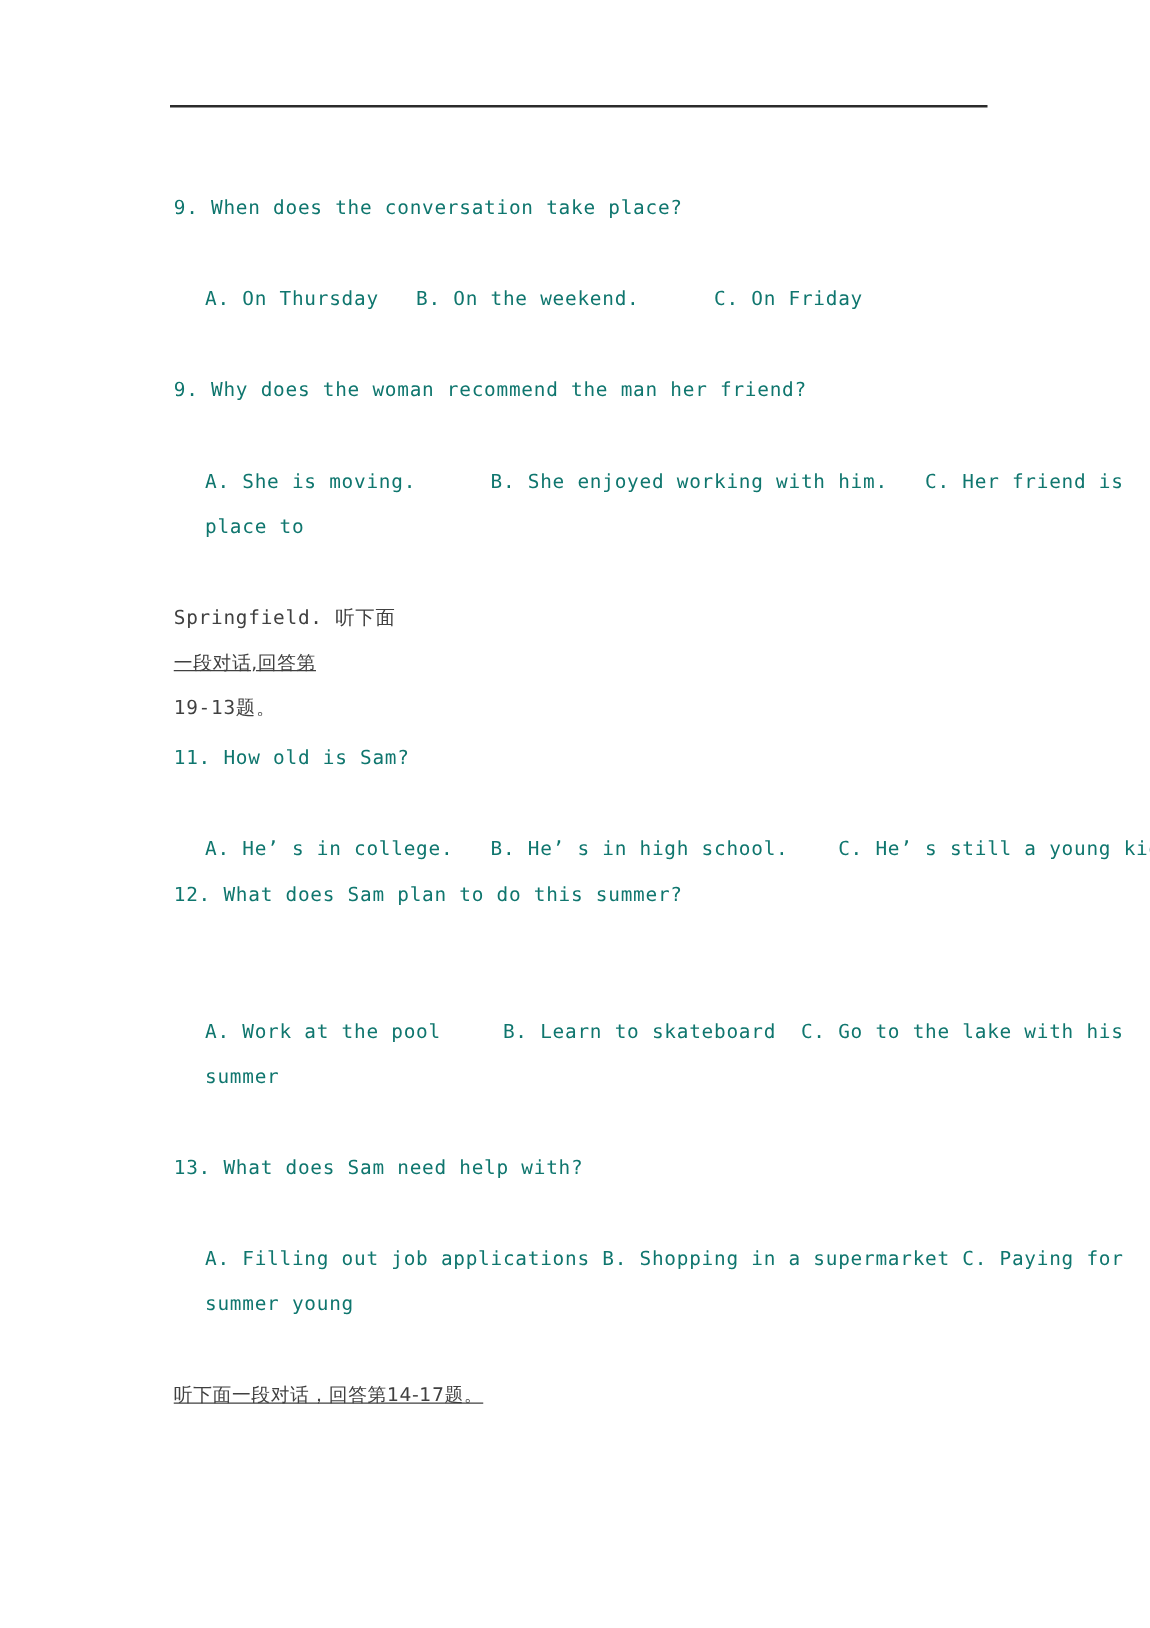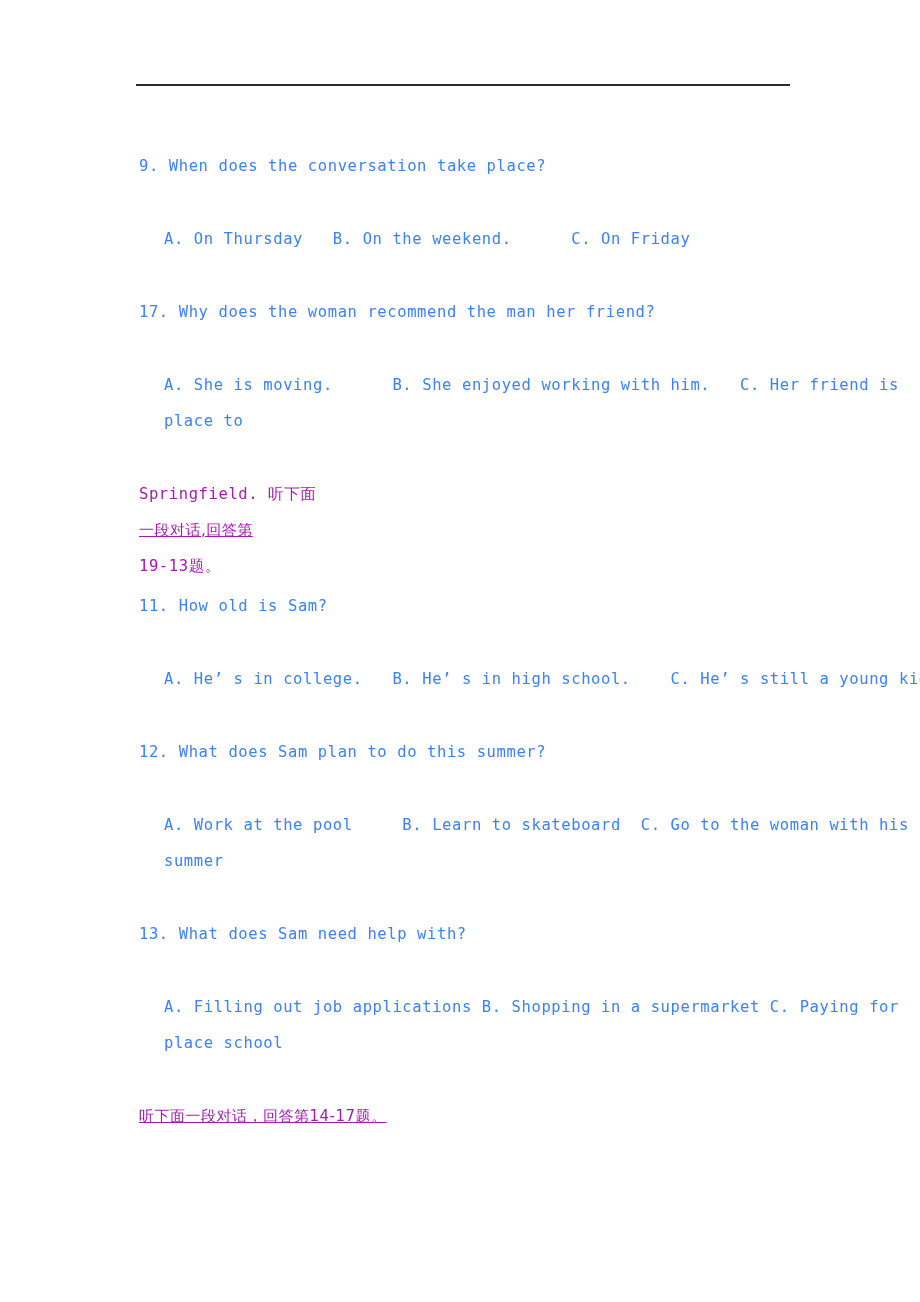--- a/index.html
+++ b/index.html
@@ -38,21 +38,21 @@
     position: absolute;
     left: 0;
     top: 0;
     width: 920px;
   }
 
   .qline,
   .optline,
   .noteline {
     position: absolute;
-    color: #3b82f6;
+    color: #0f766e;
     font-size: 15.5px;
     letter-spacing: 0.6px;
     white-space: pre;
     line-height: 1.1;
   }
 
   .qline {
     left: 139px;
   }
 
@@ -65,51 +65,51 @@
   }
 
   .cjk {
     font-family: "DejaVu Sans", "Liberation Sans", sans-serif;
     font-size: 15px;
     letter-spacing: 0.5px;
     text-decoration: underline;
   }
 
   .mixed-cjk {
-    color: #a21caf;
+    color: #404040;
     text-align: right;
   }
 </style>
 </head>
 <body>
 
 <div class="page">
 
   <div class="top-rule"></div>
 
   <div class="content">
 
     <div class="qline" style="top:158px">9. When does the conversation take place?</div>
     <div class="optline" style="top:231px">A. On Thursday   B. On the weekend.      C. On Friday</div>
 
-    <div class="qline" style="top:304px">17. Why does the woman recommend the man her friend?</div>
+    <div class="qline" style="top:304px">9. Why does the woman recommend the man her friend?</div>
     <div class="optline" style="top:377px">A. She is moving.      B. She enjoyed working with him.   C. Her friend is</div>
     <div class="optline" style="top:413px">place to</div>
 
     <div class="noteline mixed-cjk" style="top:486px">Springfield. 听下面</div>
     <div class="noteline cjk mixed-cjk" style="top:522px">一段对话,回答第</div>
     <div class="noteline mixed-cjk" style="top:558px">19-13题。</div>
 
     <div class="qline" style="top:598px">11. How old is Sam?</div>
     <div class="optline" style="top:671px">A. He’ s in college.   B. He’ s in high school.    C. He’ s still a young kid.</div>
 
-    <div class="qline" style="top:744px">12. What does Sam plan to do this summer?</div>
-    <div class="optline" style="top:817px">A. Work at the pool     B. Learn to skateboard  C. Go to the woman with his</div>
+    <div class="qline" style="top:708px">12. What does Sam plan to do this summer?</div>
+    <div class="optline" style="top:817px">A. Work at the pool     B. Learn to skateboard  C. Go to the lake with his</div>
     <div class="optline" style="top:853px">summer</div>
 
     <div class="qline" style="top:926px">13. What does Sam need help with?</div>
     <div class="optline" style="top:999px">A. Filling out job applications B. Shopping in a supermarket C. Paying for</div>
-    <div class="optline" style="top:1035px">place school</div>
+    <div class="optline" style="top:1035px">summer young</div>
 
     <div class="noteline cjk mixed-cjk" style="top:1108px">听下面一段对话，回答第14-17题。</div>
 
   </div>
 </div>
 
 </body></html>

